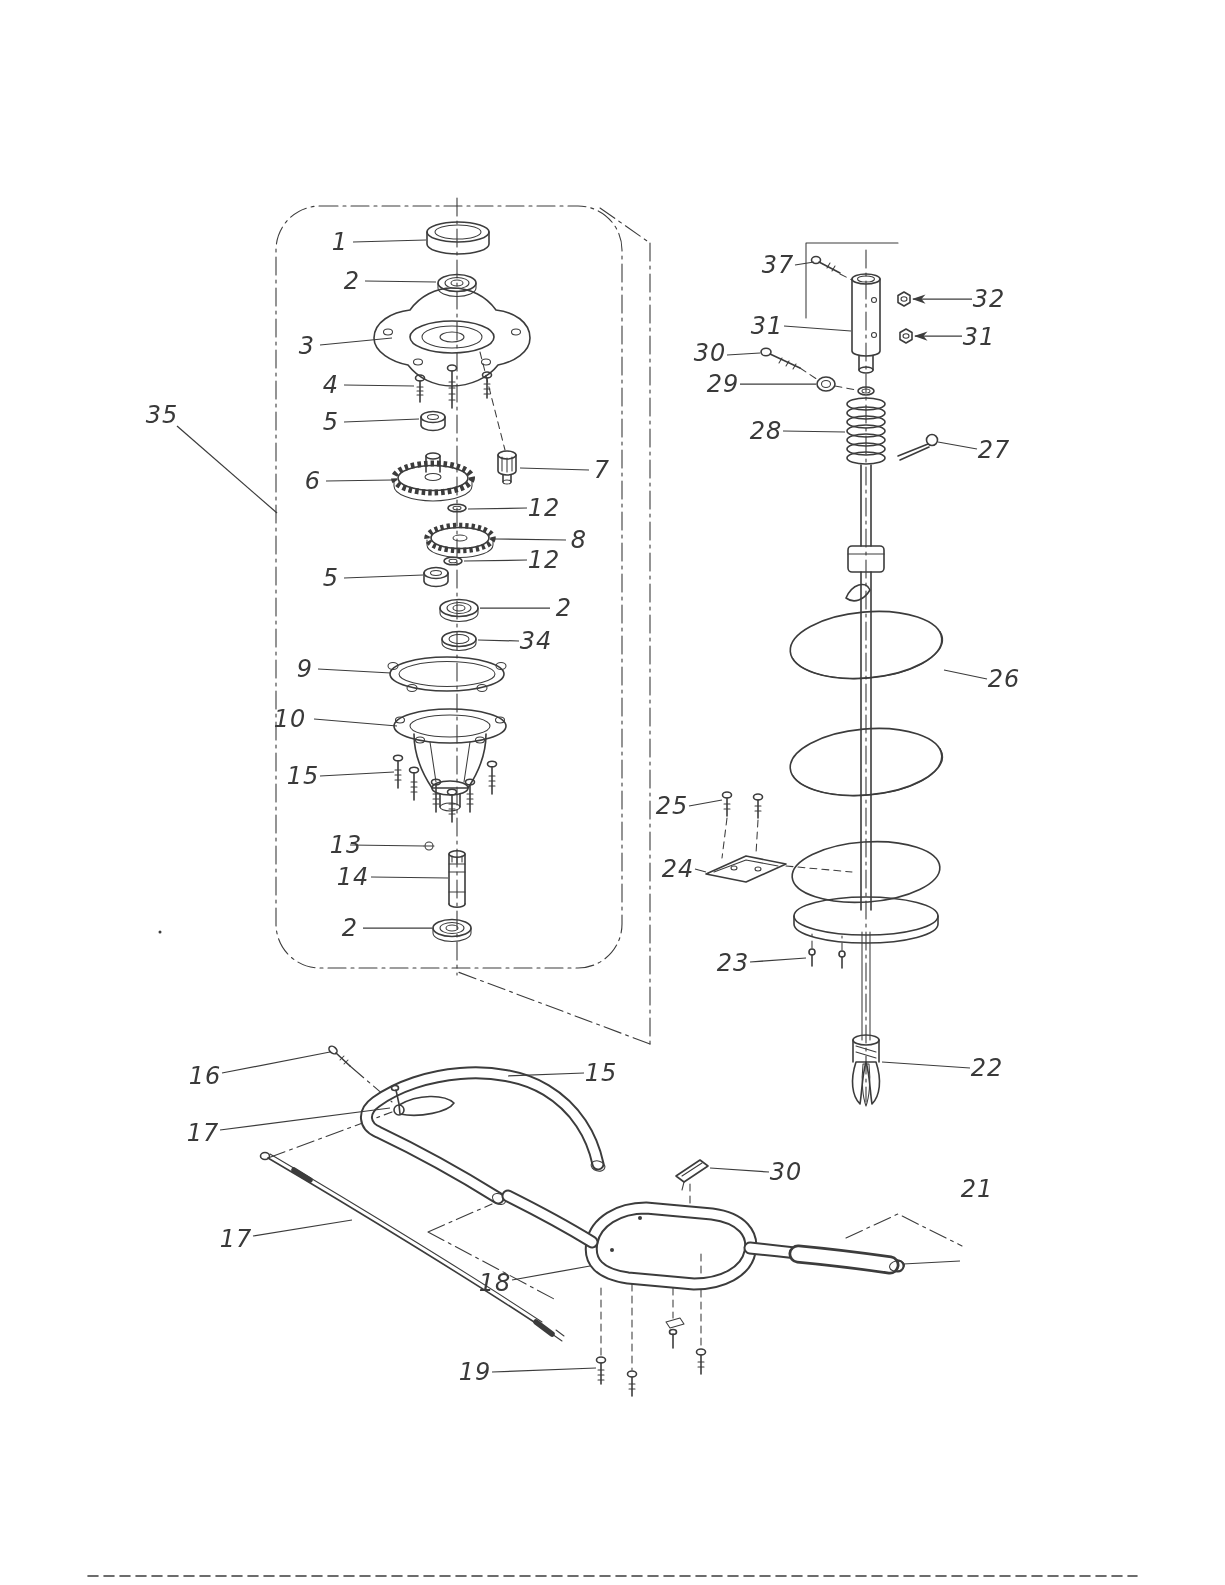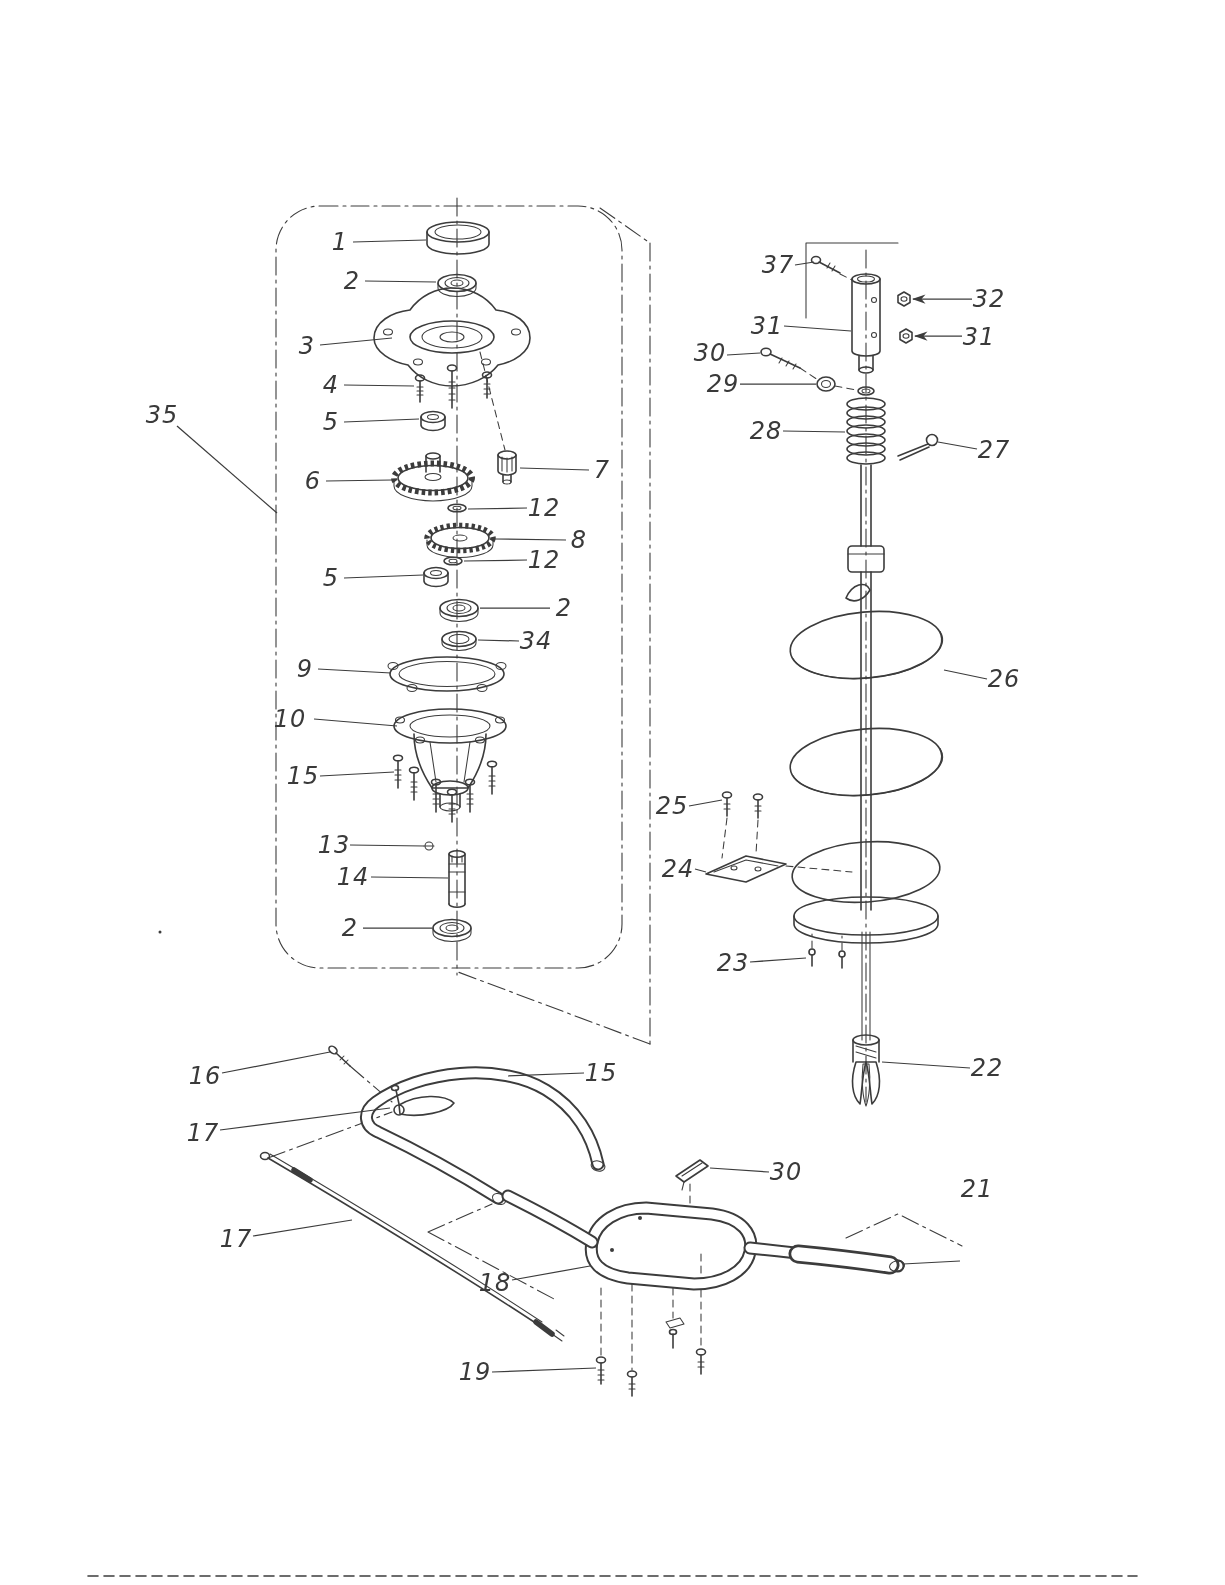--- a/index.html
+++ b/index.html
@@ -463,21 +463,21 @@
   <div class="lbl" style="left:602px;top:470px">7</div>
   <div class="lbl" style="left:544px;top:508px">12</div>
   <div class="lbl" style="left:579px;top:540px">8</div>
   <div class="lbl" style="left:544px;top:560px">12</div>
   <div class="lbl" style="left:331px;top:578px">5</div>
   <div class="lbl" style="left:564px;top:608px">2</div>
   <div class="lbl" style="left:536px;top:641px">34</div>
   <div class="lbl" style="left:305px;top:669px">9</div>
   <div class="lbl" style="left:290px;top:719px">10</div>
   <div class="lbl" style="left:303px;top:776px">15</div>
-  <div class="lbl" style="left:334px;top:845px">13</div>
+  <div class="lbl" style="left:346px;top:845px">13</div>
   <div class="lbl" style="left:353px;top:877px">14</div>
   <div class="lbl" style="left:350px;top:928px">2</div>
   <div class="lbl" style="left:162px;top:415px">35</div>
 
   <div class="lbl" style="left:778px;top:265px">37</div>
   <div class="lbl" style="left:989px;top:299px">32</div>
   <div class="lbl" style="left:767px;top:326px">31</div>
   <div class="lbl" style="left:979px;top:337px">31</div>
   <div class="lbl" style="left:710px;top:353px">30</div>
   <div class="lbl" style="left:723px;top:384px">29</div>

